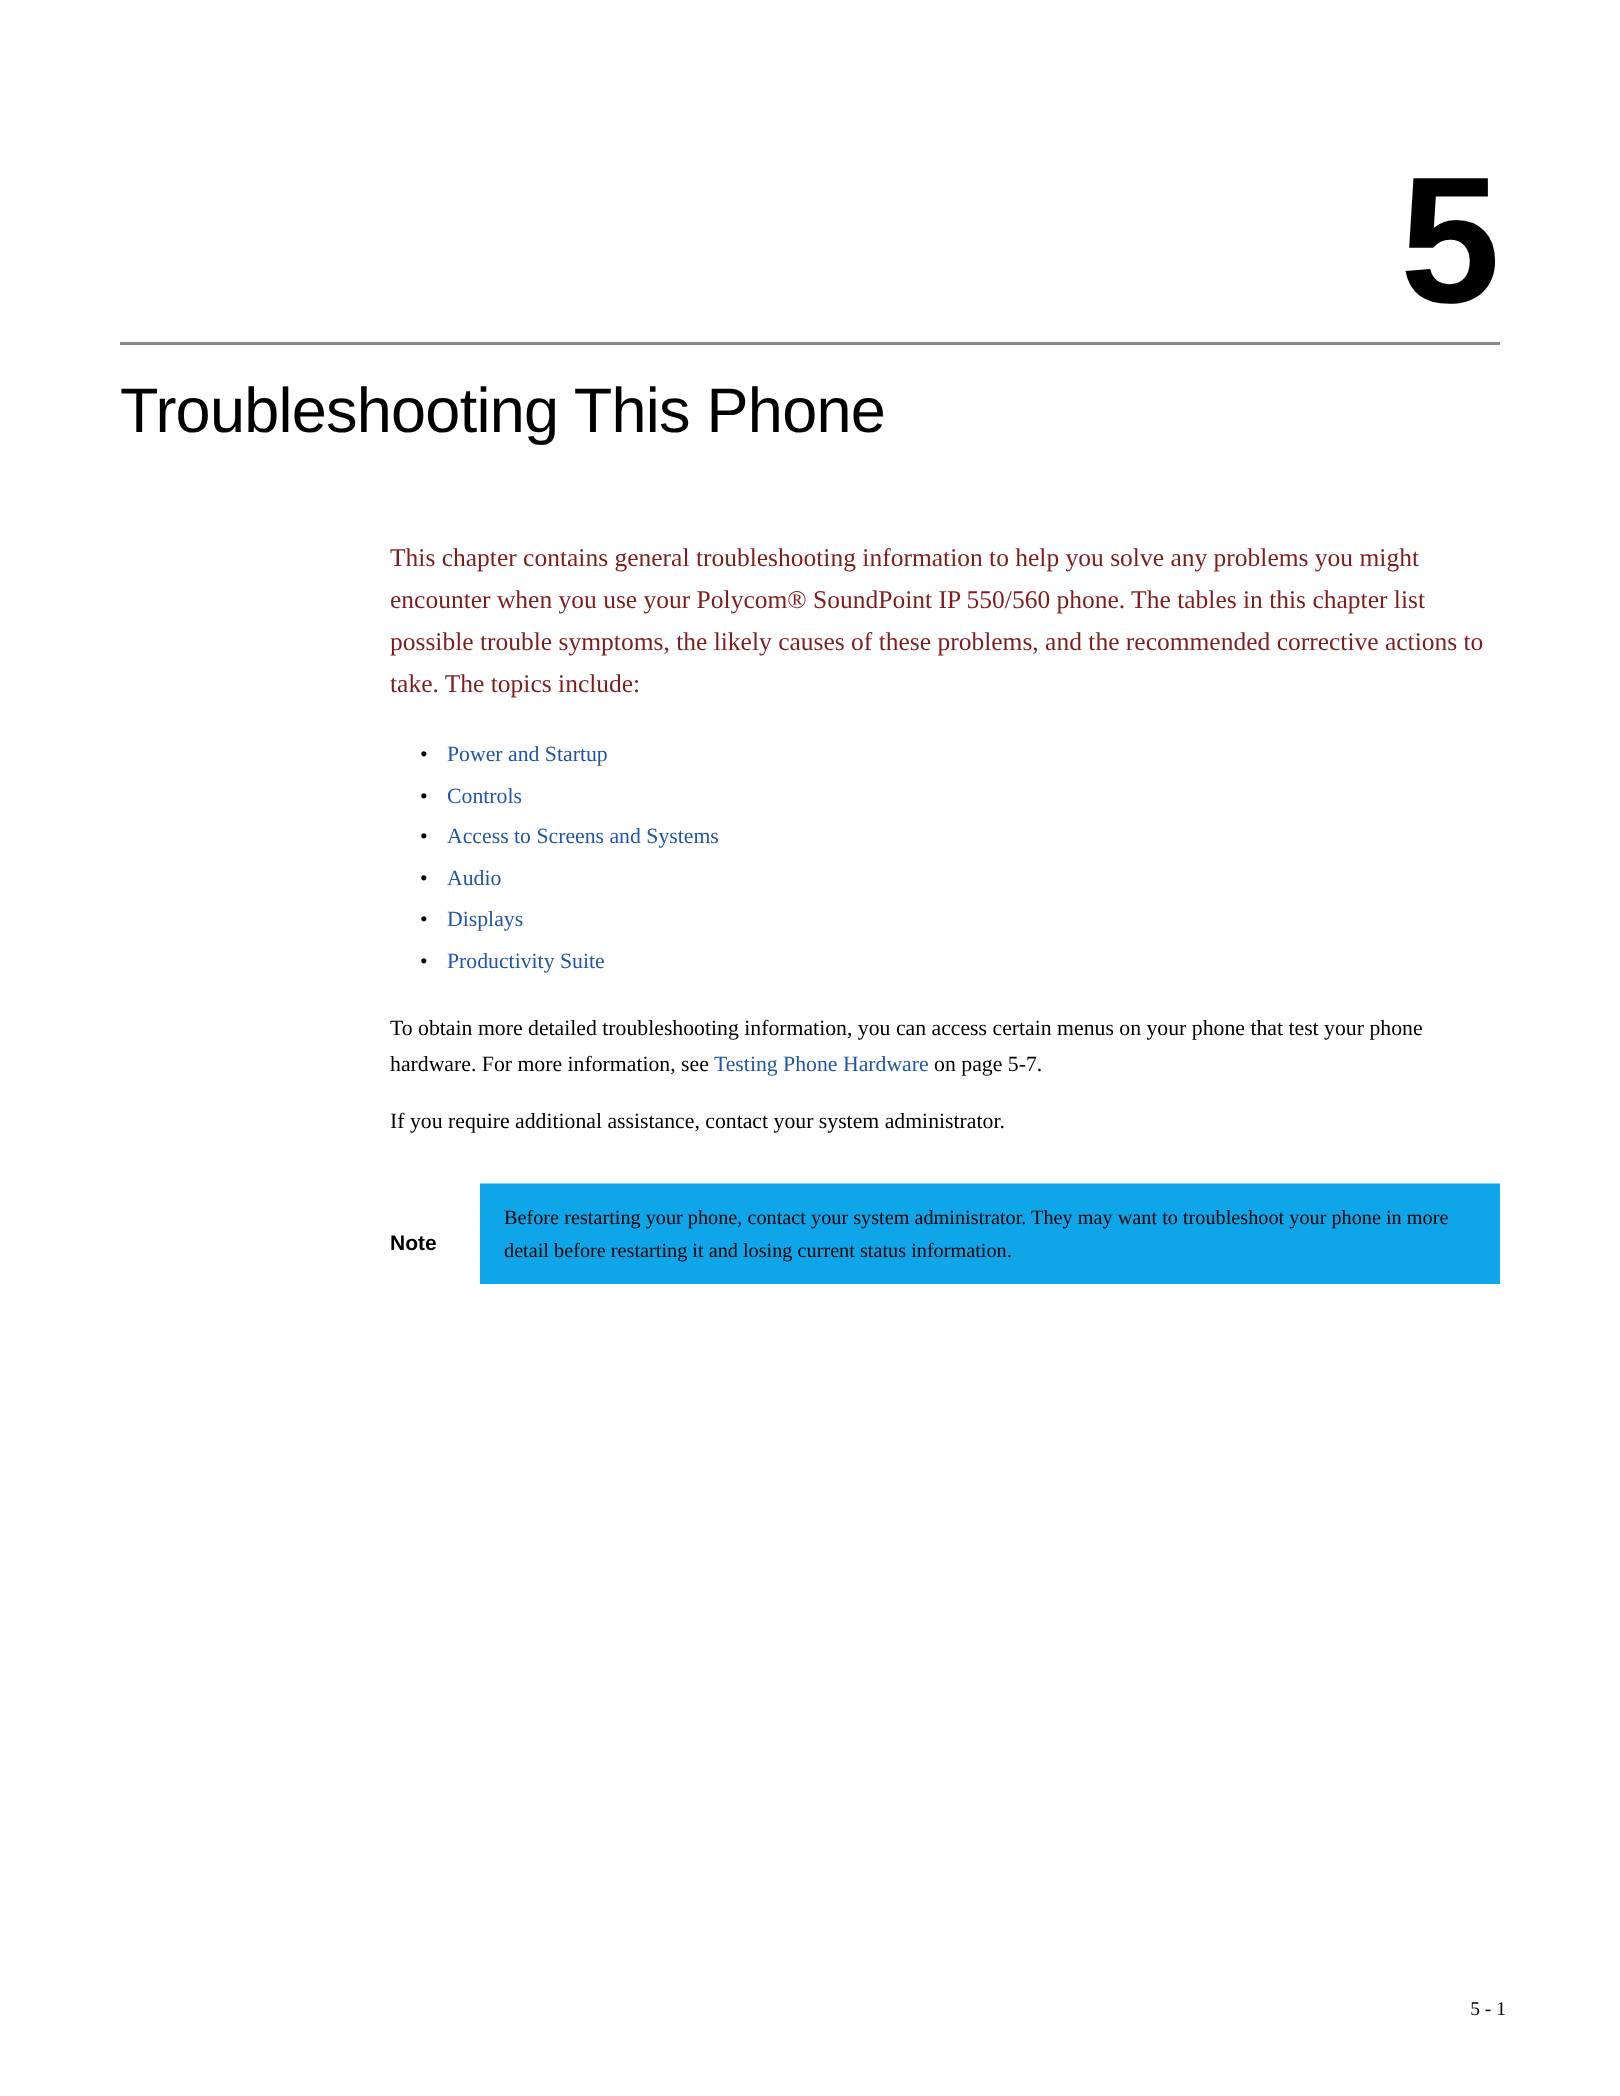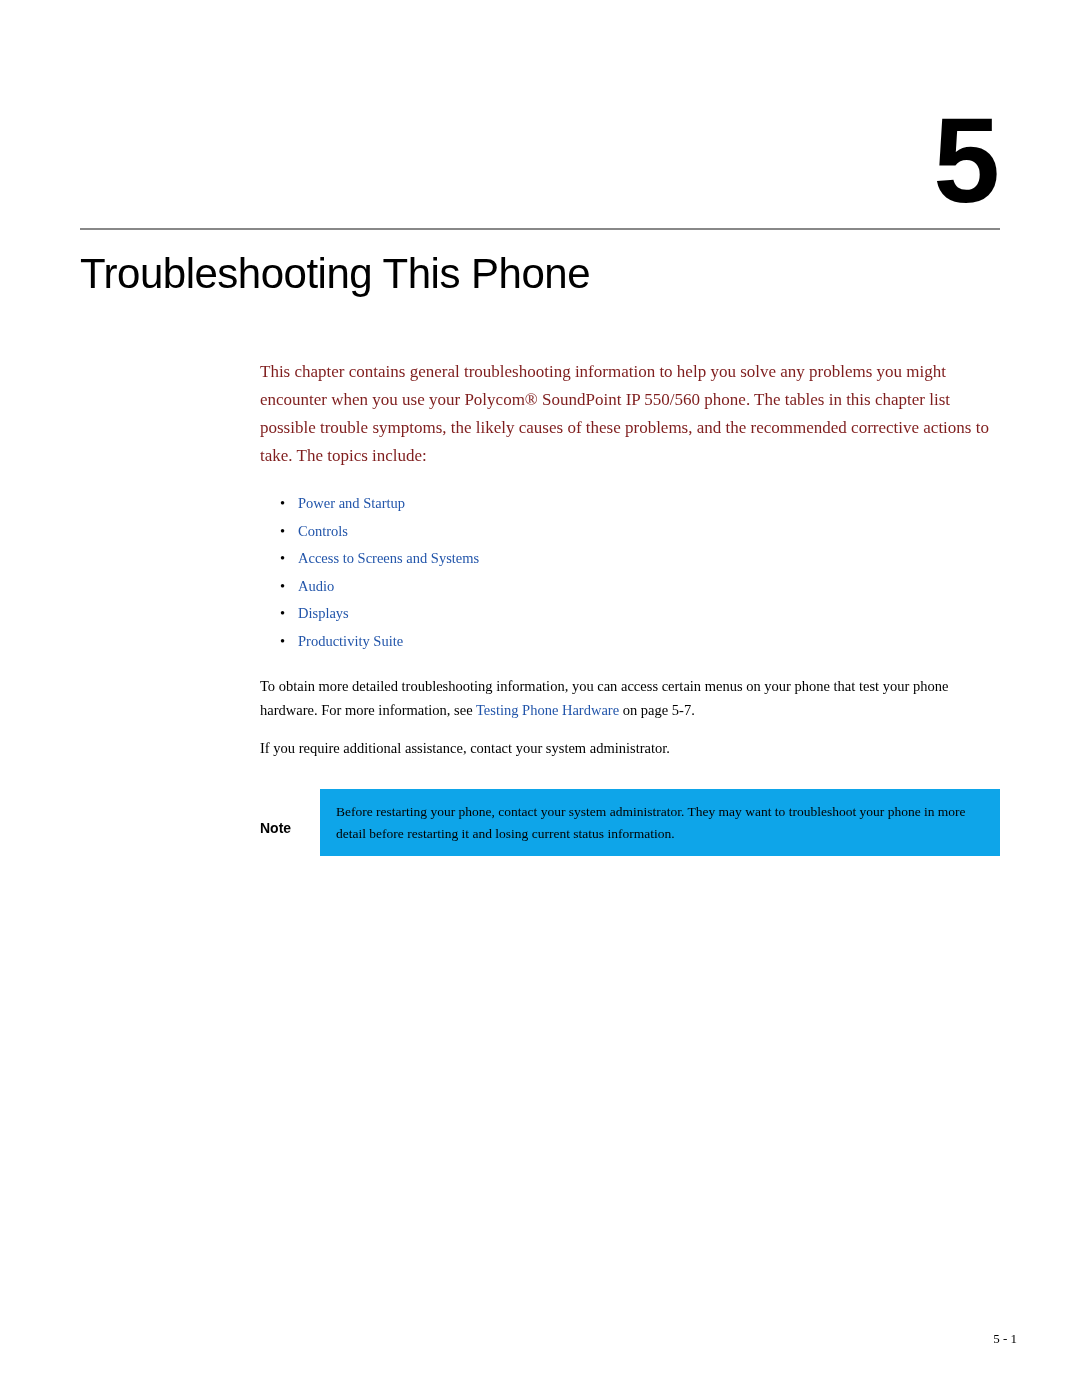--- a/index.html
+++ b/index.html
@@ -132,21 +132,21 @@
       padding: 12px 16px;
       flex: 1;
       font-size: 13.5px;
       line-height: 1.6;
       color: #000000;
     }
 
     .page-footer {
       position: absolute;
       bottom: 50px;
-      right: 63px;
+      right: 76px;
       font-size: 13px;
       color: #000000;
     }
   </style>
 </head>
 <body>
 
 <div class="page-container">
 
   <div class="chapter-number-area">

